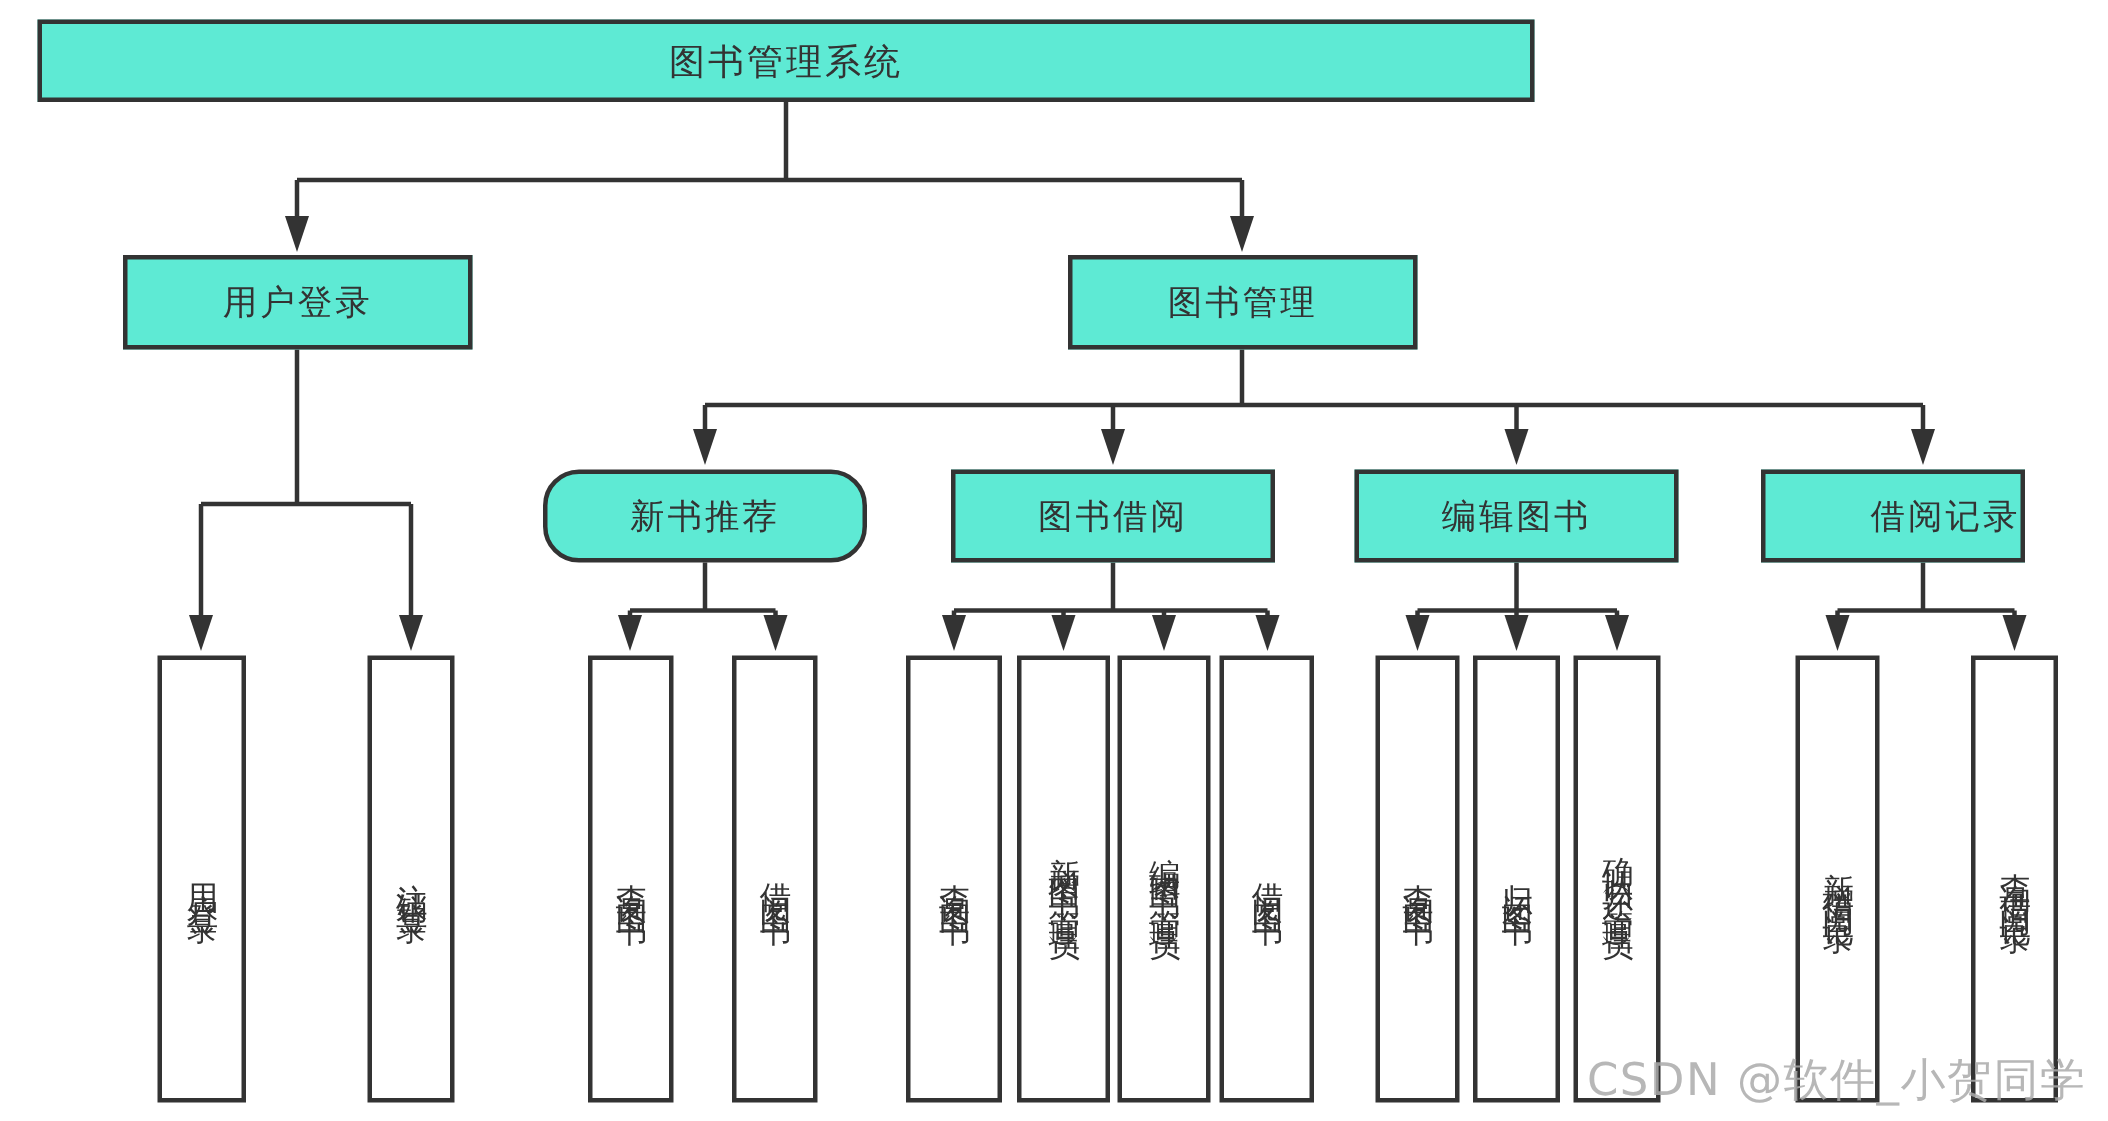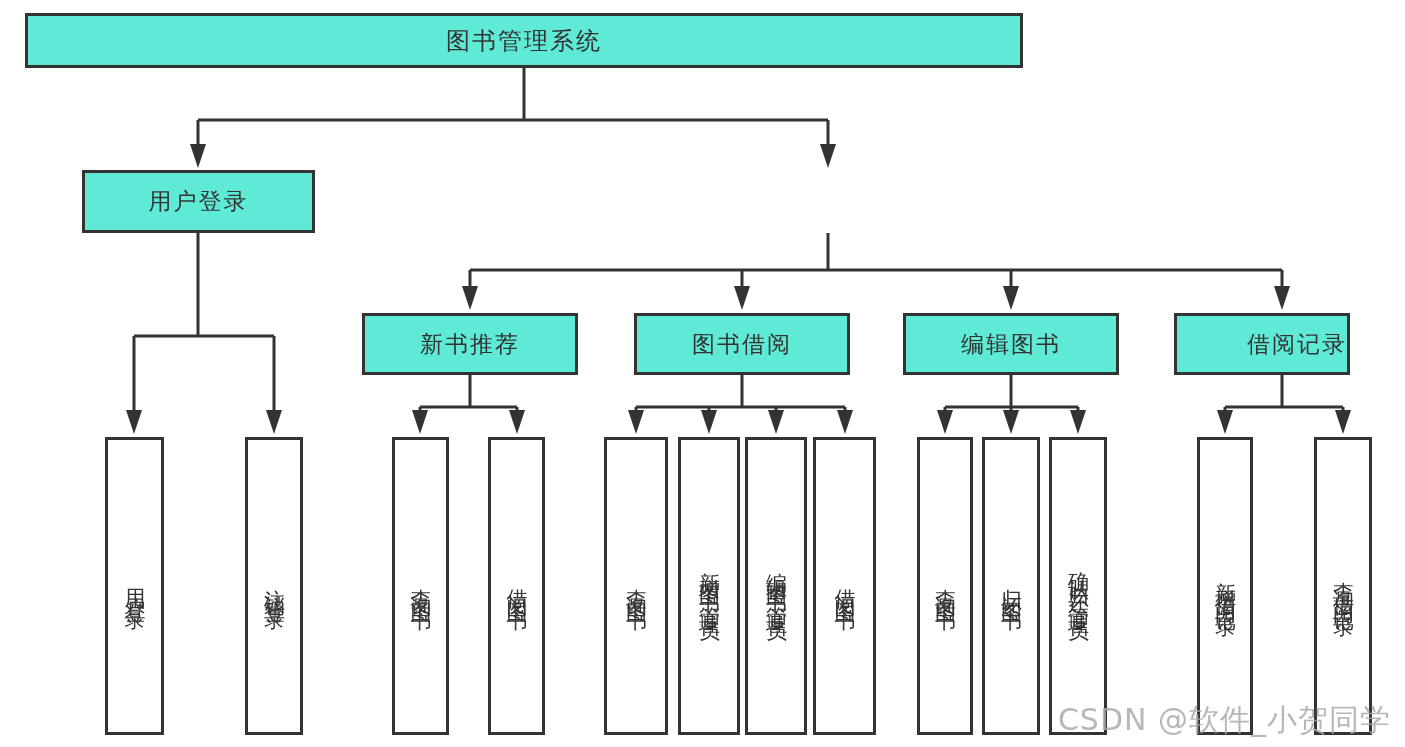--- a/index.html
+++ b/index.html
@@ -130,22 +130,25 @@
     </g>
   </svg>
 
   <div class="hbox root-box" style="left:25px;top:13px;width:998px;height:55px;">
     <span>图书管理系统</span>
   </div>
 
   <div class="hbox l2-box" style="left:82px;top:170px;width:233px;height:63px;">
     <span>用户登录</span>
   </div>
-
-  <div class="hbox l3-box" style="left:362px;top:313px;width:216px;height:62px;">
+  <div class="hbox l2-box" style="left:712px;top:170px;width:233px;height:63px;">
+    <span>图书管理</span>
+  </div>
+
+  <div class="hbox l3-box" style="left:362px;top:313px;width:216px;height:62px;border-radius:24px;">
     <span>新书推荐</span>
   </div>
   <div class="hbox l3-box" style="left:634px;top:313px;width:216px;height:62px;">
     <span>图书借阅</span>
   </div>
   <div class="hbox l3-box" style="left:903px;top:313px;width:216px;height:62px;">
     <span>编辑图书</span>
   </div>
   <div class="hbox l3-box" style="left:1174px;top:313px;width:176px;height:62px;justify-content:flex-end;">
     <span>借阅记录</span>

